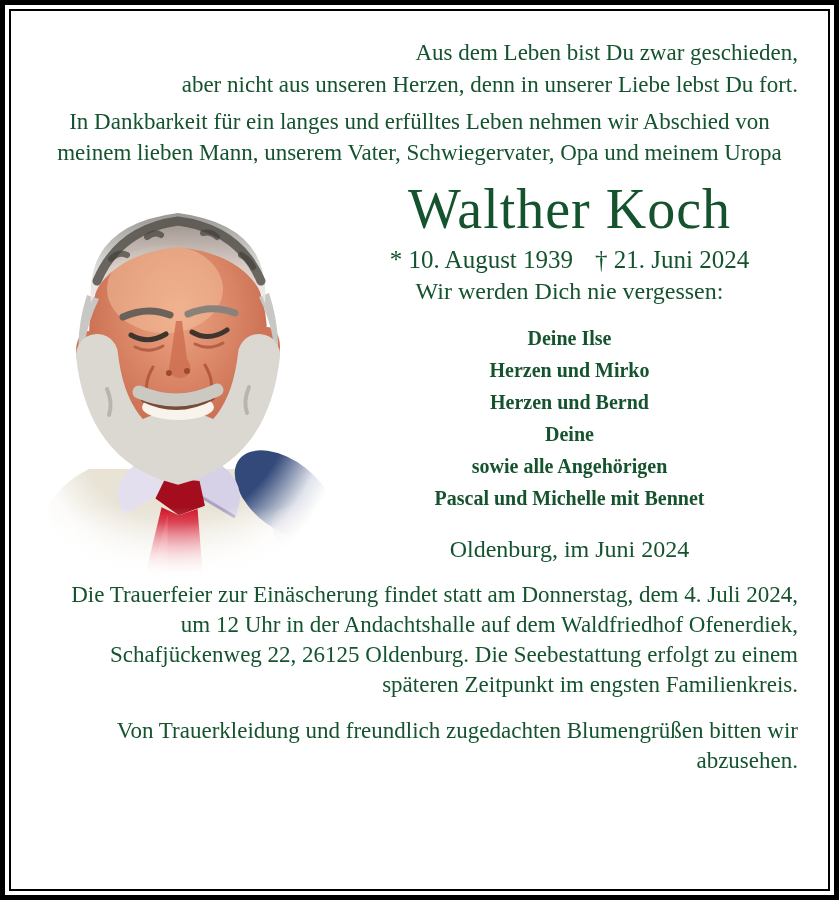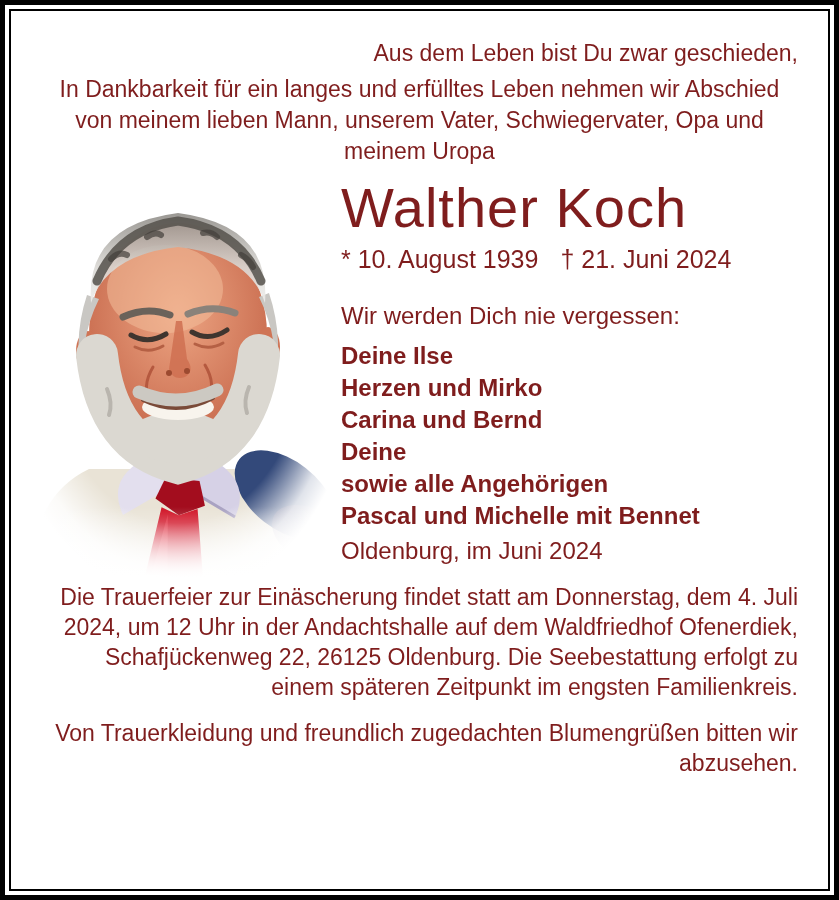--- a/index.html
+++ b/index.html
@@ -1,49 +1,50 @@
 <!DOCTYPE html>
 <html><head>
 <meta charset="utf-8">
 <style>
   html,body{margin:0;padding:0;background:#ffffff;}
   .page{
     width:839px;height:900px;box-sizing:border-box;
     background:#ffffff;border:5px solid #000;padding:4px;
-    font-family:Liberation Sans, sans-serif;color:#7f1d1d;
+    font-family:Liberation Serif, serif;color:#14532d;
   }
   .frame{
     box-sizing:border-box;width:100%;height:100%;
     border:2px solid #000;overflow:hidden;position:relative;
     padding:26px 30px 0 30px;
   }
   .opening{ text-align:right; font-size:23px; line-height:32px; }
   .intro{ text-align:center; font-size:23px; line-height:31px; margin-top:5px; }
   .portrait{
     position:absolute; left:16px; top:152px; width:302px; height:414px;
   }
-  .right-col{ margin-left:300px; text-align:left; }
+  .right-col{ margin-left:300px; text-align:center; }
   .deceased-name{ font-size:56px; line-height:66px; margin-top:8px; letter-spacing:1px; }
   .dates{ font-size:25px; line-height:32px; margin-top:2px; }
   .dates .death{ margin-left:22px; }
-  .farewell{ font-size:24px; line-height:30px; margin-top:26px; }
-  .mourners{ font-weight:700; font-size:24px; line-height:32px; margin-top:9px; }
-  .place-date{ font-size:24px; line-height:30px; margin-top:4px; }
+  .farewell{ font-size:24px; line-height:30px; }
+  .mourners{ font-weight:700; font-size:20px; line-height:32px; margin-top:16px; }
+  .place-date{ font-size:24px; line-height:30px; margin-top:20px; }
   .para{ text-align:right; font-size:23px; line-height:30px; }
   .funeral{ margin-top:16px; }
   .flowers{ margin-top:16px; }
 </style>
 </head>
 <body>
 
 <div class="page">
   <div class="frame">
 
     <div class="opening">
         <div>Aus dem Leben bist Du zwar geschieden,</div>
+        <div>aber nicht aus unseren Herzen, denn in unserer Liebe lebst Du fort.</div>
       </div>
 
     <div class="intro">In Dankbarkeit für ein langes und erfülltes Leben nehmen wir Abschied von meinem lieben Mann, unserem Vater, Schwiegervater, Opa und meinem Uropa</div>
 
     <div class="portrait">
       <svg width="302" height="414" viewBox="0 0 302 414" xmlns="http://www.w3.org/2000/svg">
         <defs>
           <radialGradient id="skin" cx="45%" cy="38%" r="75%">
             <stop offset="0%" stop-color="#f2bb99"></stop>
             <stop offset="45%" stop-color="#e09272"></stop>
@@ -134,21 +135,21 @@
       <div class="deceased-name">Walther Koch</div>
       <div class="dates">
         <span class="birth">* 10. August 1939</span><span class="death">† 21. Juni 2024</span>
       </div>
 
       <div class="farewell">Wir werden Dich nie vergessen:</div>
 
       <div class="mourners">
           <div>Deine Ilse</div>
           <div>Herzen und Mirko</div>
-          <div>Carina und Bernd</div>
+          <div>Herzen und Bernd</div>
           <div>Deine</div>
           <div>sowie alle Angehörigen</div>
           <div>Pascal und Michelle mit Bennet</div>
         </div>
 
       <div class="place-date">Oldenburg, im Juni 2024</div>
     </div>
 
     <div class="para funeral">Die Trauerfeier zur Einäscherung findet statt am Donnerstag, dem 4. Juli 2024, um 12 Uhr in der Andachtshalle auf dem Waldfriedhof Ofenerdiek, Schafjückenweg 22, 26125 Oldenburg. Die Seebestattung erfolgt zu einem späteren Zeitpunkt im engsten Familienkreis.</div>
 

